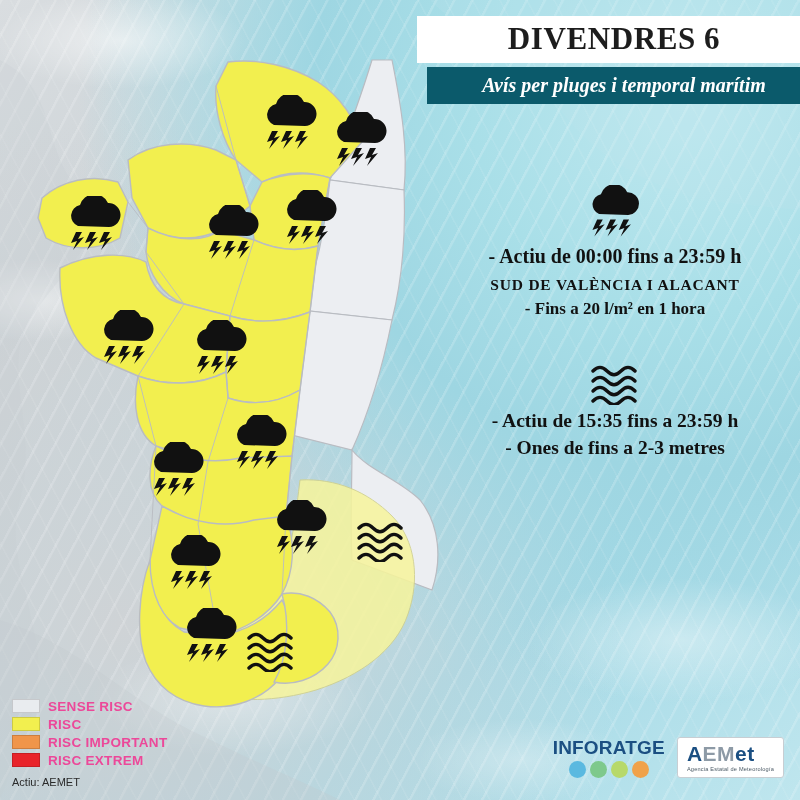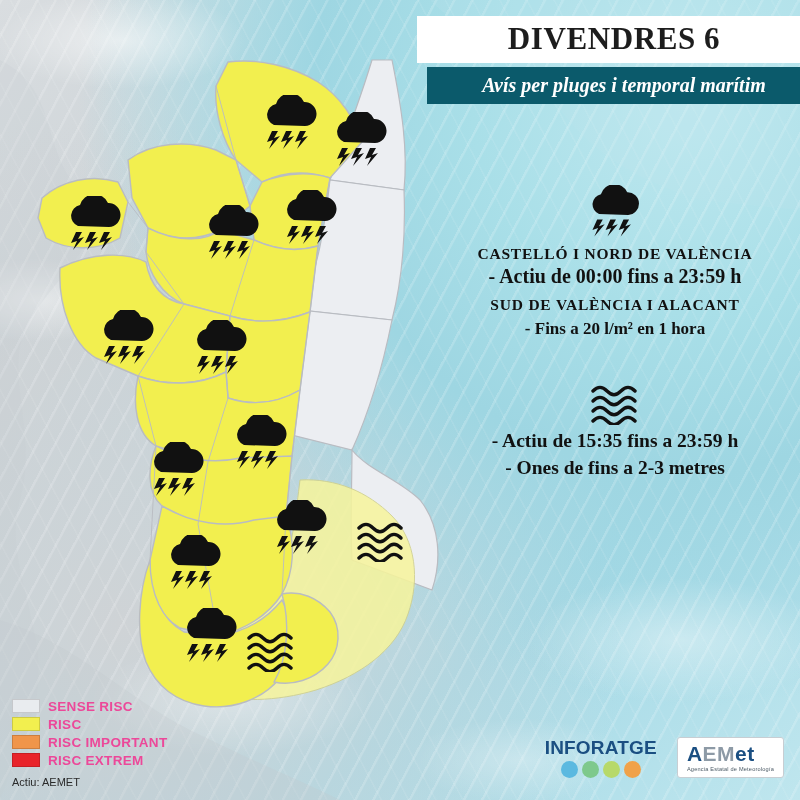--- a/index.html
+++ b/index.html
@@ -173,21 +173,21 @@
     color: #2a2a2a;
   }
 
   
   .logos {
     position: absolute;
     right: 16px;
     bottom: 22px;
     display: flex;
     align-items: center;
-    gap: 20px;
+    gap: 12px;
   }
   .logo-inforatge {
     display: flex;
     flex-direction: column;
     align-items: center;
   }
   .logo-inforatge .wordmark {
     font-family: "Liberation Sans", sans-serif;
     font-size: 19px;
     font-weight: bold;
@@ -423,21 +423,20 @@
 
     <div class="panel-icon">
       <svg width="62" height="56" viewBox="0 0 66 58">
           <g fill="#111">
             <path d="M16 30a11 11 0 0 1 2-21 15 15 0 0 1 28-2 12 12 0 0 1 1 24z"></path>
             <path d="M14 36l-5 11 6-2-4 9 11-13-6 2 4-7zM28 36l-5 11 6-2-4 9 11-13-6 2 4-7zM42 36l-5 11 6-2-4 9 11-13-6 2 4-7z"></path>
           </g>
         </svg>
     </div>
 
-    <div class="zone-title">CASTELLÓ I NORD DE VALÈNCIA</div>
     <div class="zone-line">- Actiu de 00:00 fins a 23:59 h</div>
 
     <div class="zone-title">SUD DE VALÈNCIA I ALACANT</div>
 
     <div class="bullet-line">- Fins a 20 l/m² en 1 hora</div>
 
     <div class="sea-block">
       <div class="panel-icon">
         <svg width="52" height="42" viewBox="0 0 52 42">
             <g fill="none" stroke="#111" stroke-width="3.4" stroke-linecap="round">

